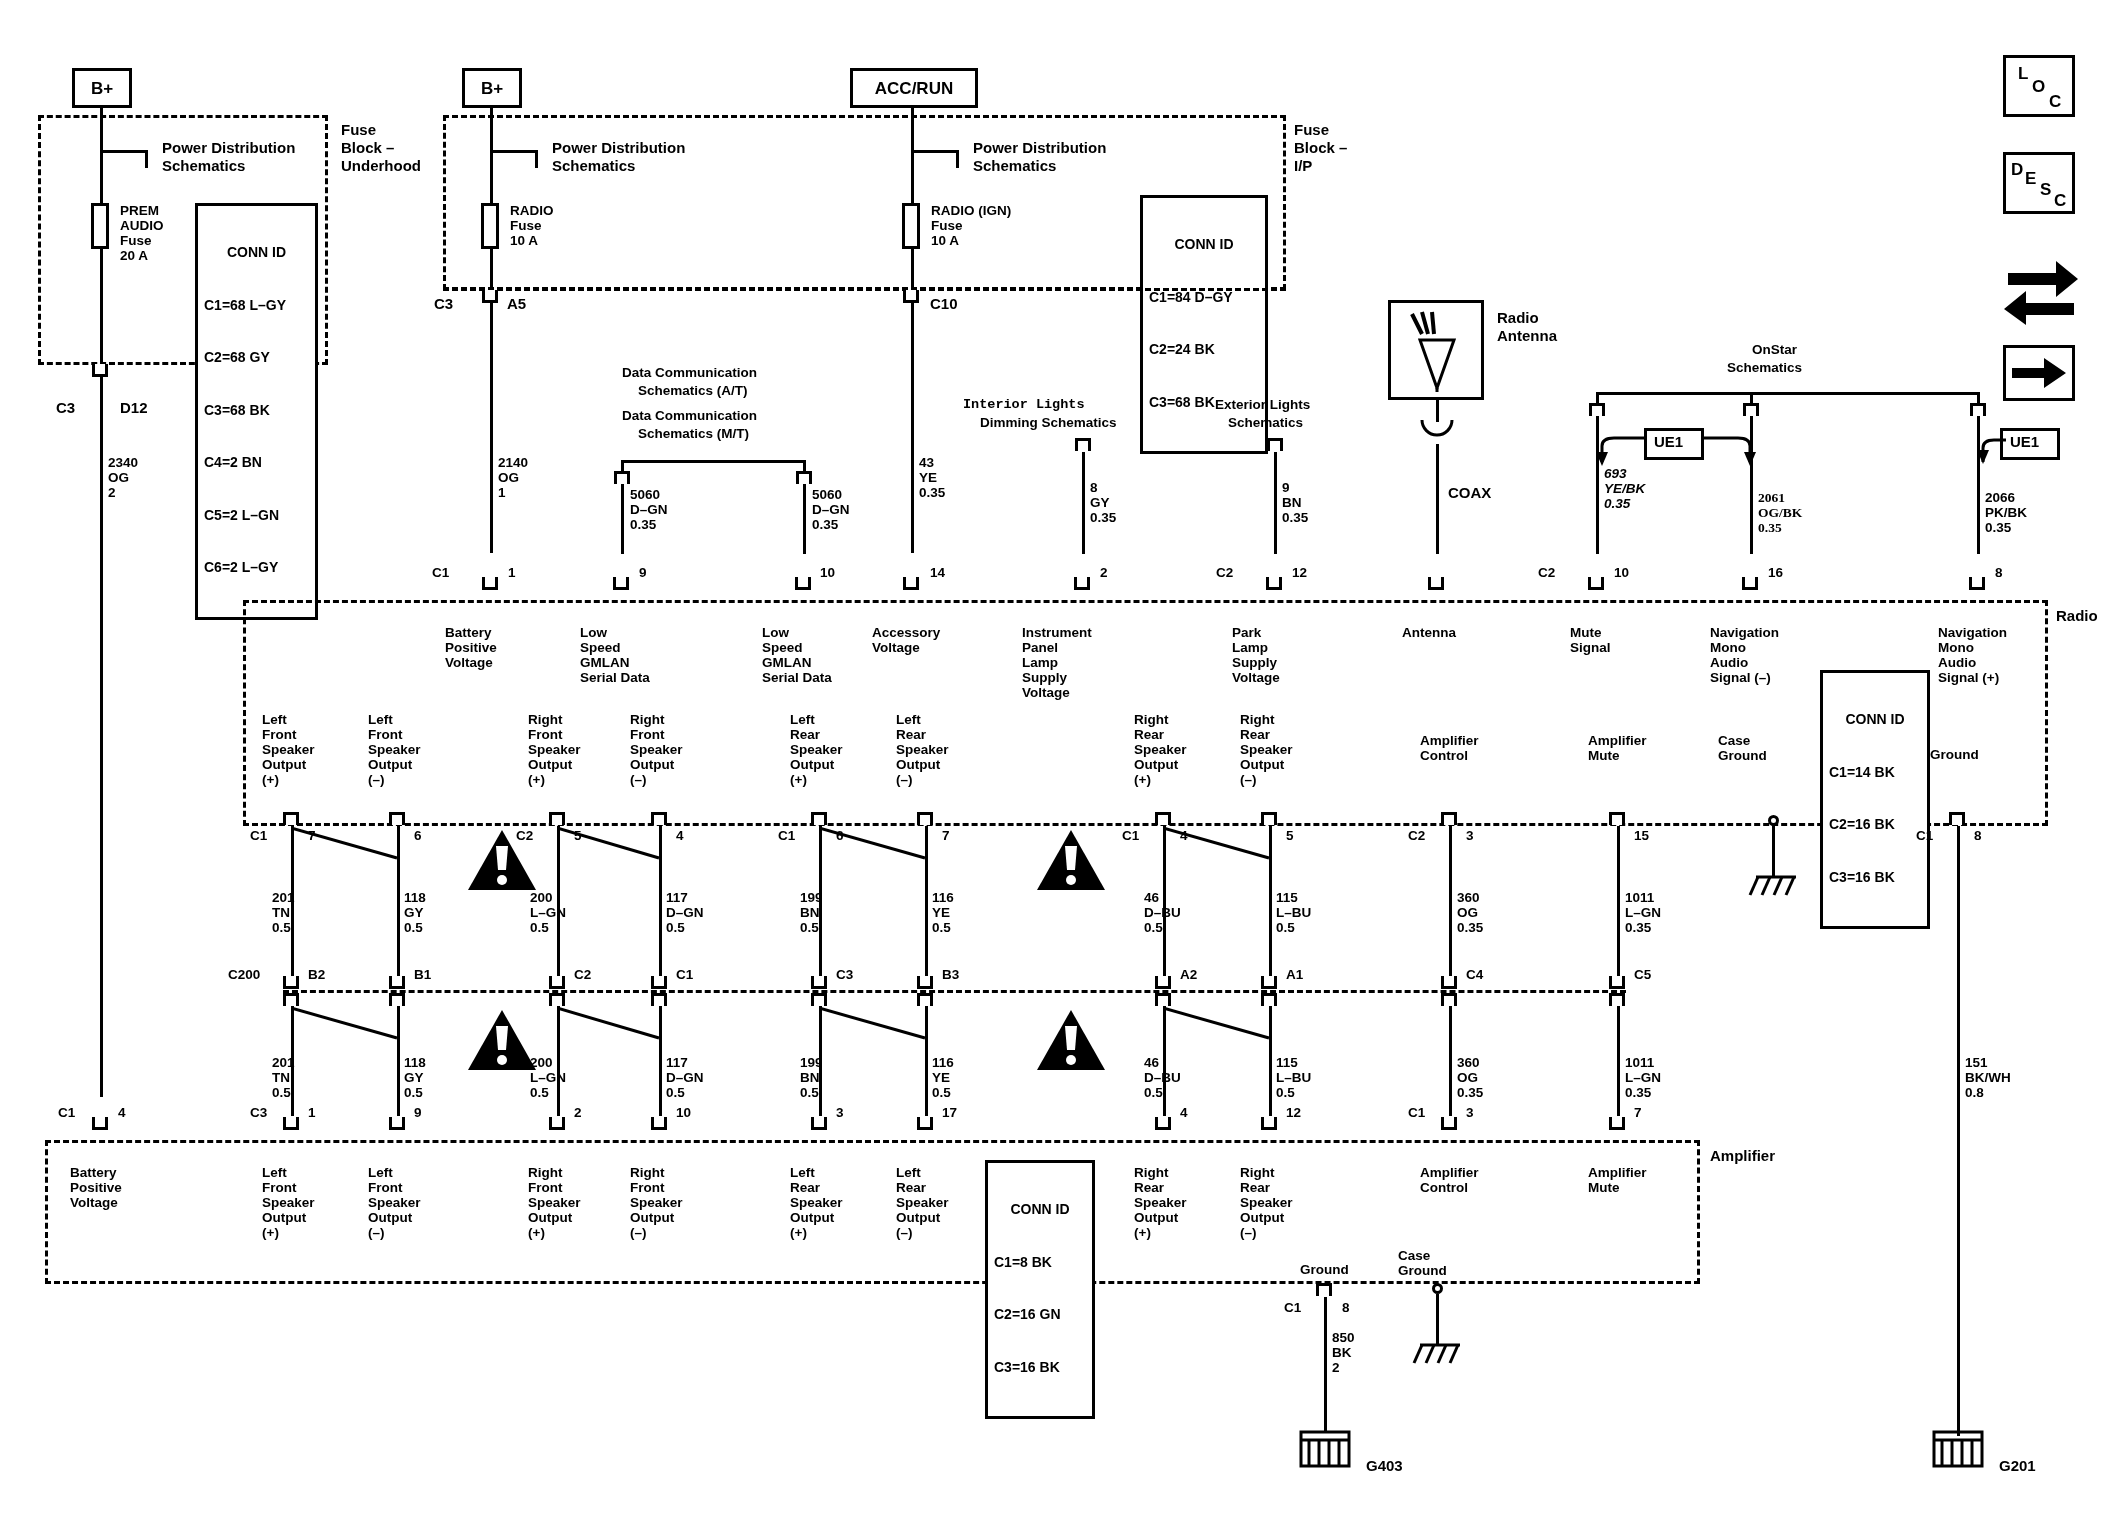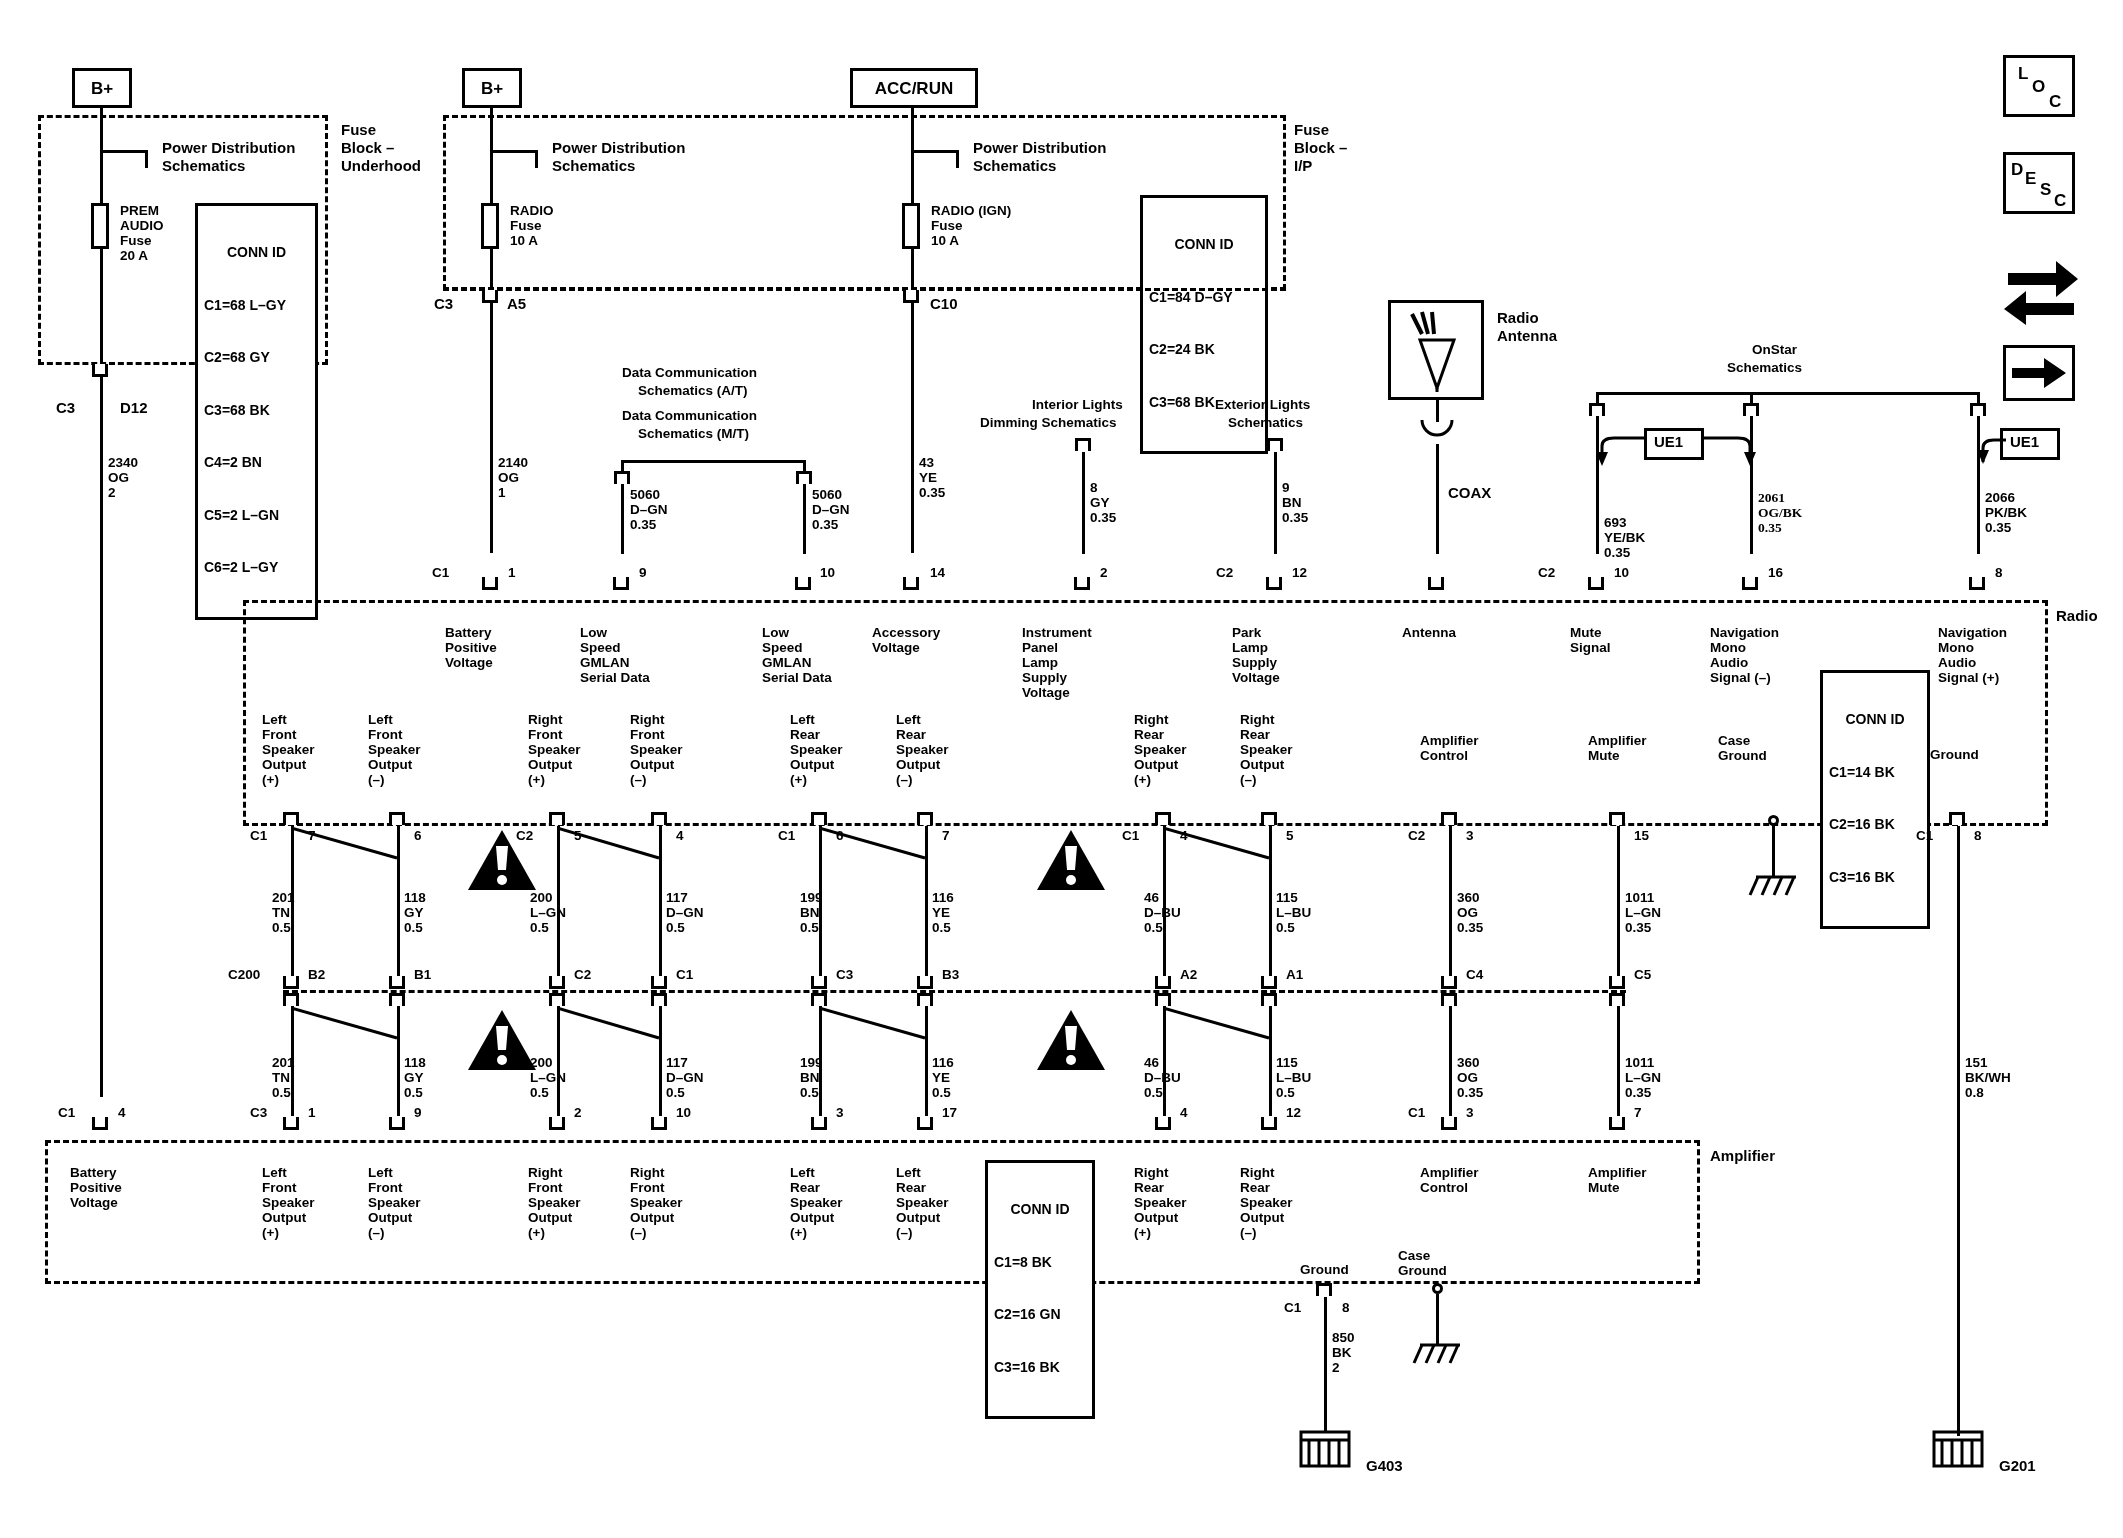--- a/index.html
+++ b/index.html
@@ -230,21 +230,21 @@
 
   <div class="v" style="left:621px; top:484px; height:70px;"></div>
   <div class="v" style="left:803px; top:484px; height:70px;"></div>
   <div class="lbl sm" style="left:630px; top:487px;"><span>5060</span>
 <span>D–GN</span>
 <span>0.35</span></div>
   <div class="lbl sm" style="left:812px; top:487px;"><span>5060</span>
 <span>D–GN</span>
 <span>0.35</span></div>
 
-  <div class="lbl sm" style="left:1032px; top:397px;"><span>Interior Lights</span></div>
+  <div class="lbl sm" style="left:963px; top:397px;font-family:Liberation Mono, monospace;"><span>Interior Lights</span></div>
   <div class="lbl sm" style="left:980px; top:415px;"><span>Dimming Schematics</span></div>
   <div class="term up" style="left:1075px; top:438px;"></div>
   <div class="v" style="left:1082px; top:452px; height:102px;"></div>
   <div class="lbl sm" style="left:1090px; top:480px;"><span>8</span>
 <span>GY</span>
 <span>0.35</span></div>
 
   <div class="lbl sm" style="left:1215px; top:397px;"><span>Exterior Lights</span></div>
   <div class="lbl sm" style="left:1228px; top:415px;"><span>Schematics</span></div>
   <div class="term up" style="left:1267px; top:438px;"></div>
@@ -282,21 +282,21 @@
   <div class="v" style="left:1750px; top:392px; height:18px;"></div>
   <div class="v" style="left:1977px; top:392px; height:18px;"></div>
   <div class="term up" style="left:1589px; top:403px;"></div>
   <div class="term up" style="left:1743px; top:403px;"></div>
   <div class="term up" style="left:1970px; top:403px;"></div>
 
   <div class="v" style="left:1596px; top:416px; height:138px;"></div>
   <div class="v" style="left:1750px; top:416px; height:138px;"></div>
   <div class="v" style="left:1977px; top:416px; height:138px;"></div>
 
-  <div class="lbl sm" style="left:1604px; top:515px;"><span>693</span>
+  <div class="lbl sm" style="left:1604px; top:466px;font-style:italic;"><span>693</span>
 <span>YE/BK</span>
 <span>0.35</span></div>
   <div class="lbl sm" style="left:1758px; top:490px;font-family:Liberation Serif, serif;"><span>2061</span>
 <span>OG/BK</span>
 <span>0.35</span></div>
   <div class="lbl sm" style="left:1985px; top:490px;"><span>2066</span>
 <span>PK/BK</span>
 <span>0.35</span></div>
 
   <div style="position:absolute; left:1596px; top:432px;">

